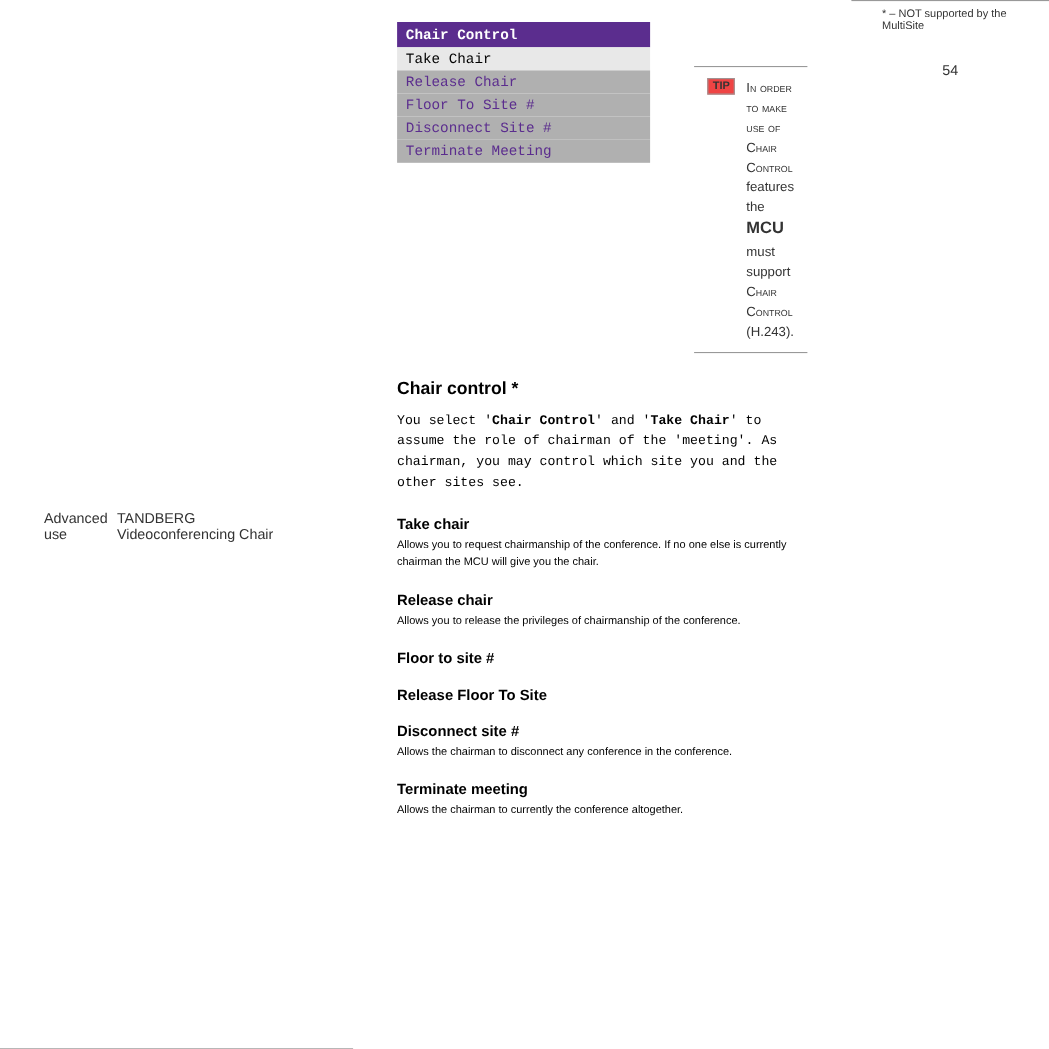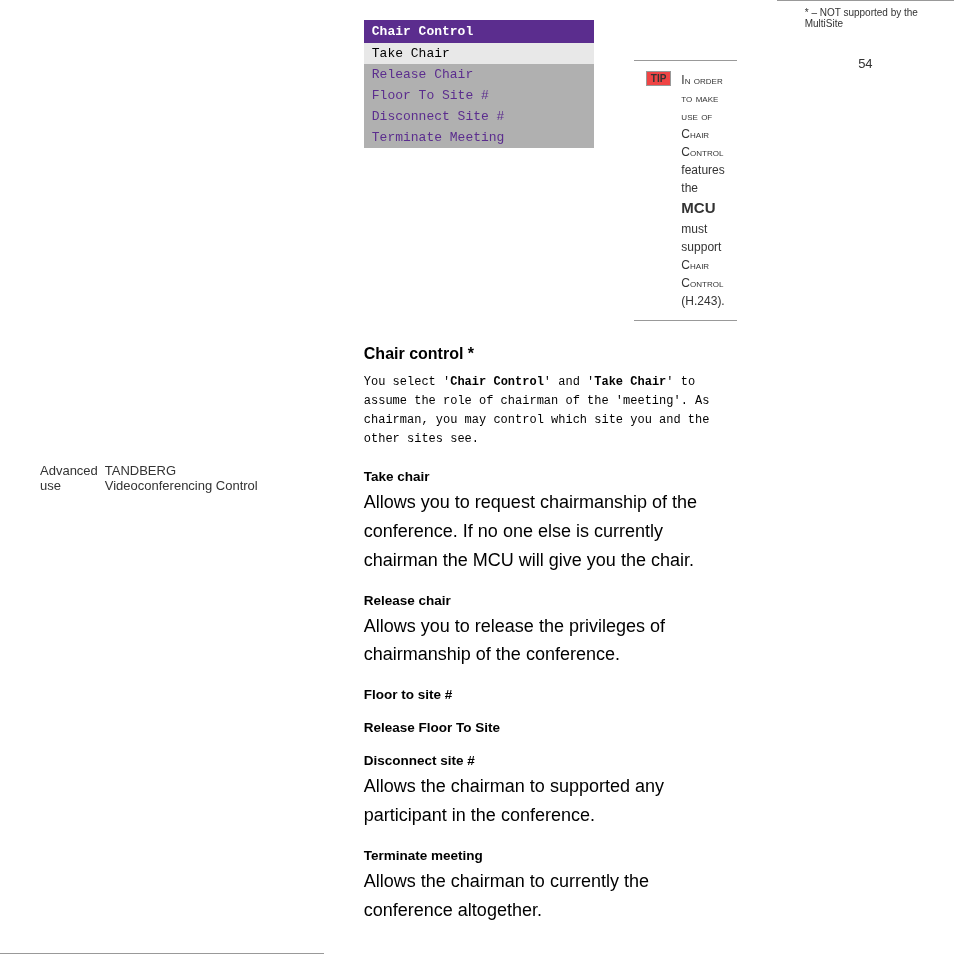--- a/index.html
+++ b/index.html
@@ -127,21 +127,21 @@
     }
     .subsection {
       margin-bottom: 18px;
     }
     .subsection-title {
       font-size: 13.5px;
       font-weight: bold;
       margin-bottom: 4px;
     }
     .subsection-body {
-      font-size: 18px;
+      font-size: 10px;
       line-height: 1.6;
     }
 
     
     .page-footer {
       border-top: 1px solid #999;
       padding: 6px 28px;
       display: flex;
       flex-direction: column;
       align-items: center;
@@ -158,21 +158,21 @@
       margin-top: 23px;
     }
   </style>
 </head>
 <body>
 
 <div class="page-wrapper">
 
   <div class="page-header">
     <span class="header-left">Advanced use</span>
-    <span class="header-center">TANDBERG Videoconferencing Control</span>
+    <span class="header-center">TANDBERG Videoconferencing Chair</span>
   </div>
 
   <div class="page-content">
 
     <div class="top-section">
 
       <div class="menu-panel">
         <div class="menu-title">Chair  Control</div>
 
         <div id="menu-items-container">
@@ -208,21 +208,21 @@
           <div class="subsection-body">Allows you to release the privileges of chairmanship of the conference.</div>
         </div>
         <div class="subsection">
           <div class="subsection-title">Floor to site #</div>
         </div>
         <div class="subsection">
           <div class="subsection-title">Release Floor To Site</div>
         </div>
         <div class="subsection">
           <div class="subsection-title">Disconnect site #</div>
-          <div class="subsection-body">Allows the chairman to supported any participant in the conference.</div>
+          <div class="subsection-body">Allows the chairman to disconnect any conference in the conference.</div>
         </div>
         <div class="subsection">
           <div class="subsection-title">Terminate  meeting</div>
           <div class="subsection-body">Allows the chairman to currently the conference altogether.</div>
         </div>
       </div>
 
   </div>
 
   <div class="page-footer">

